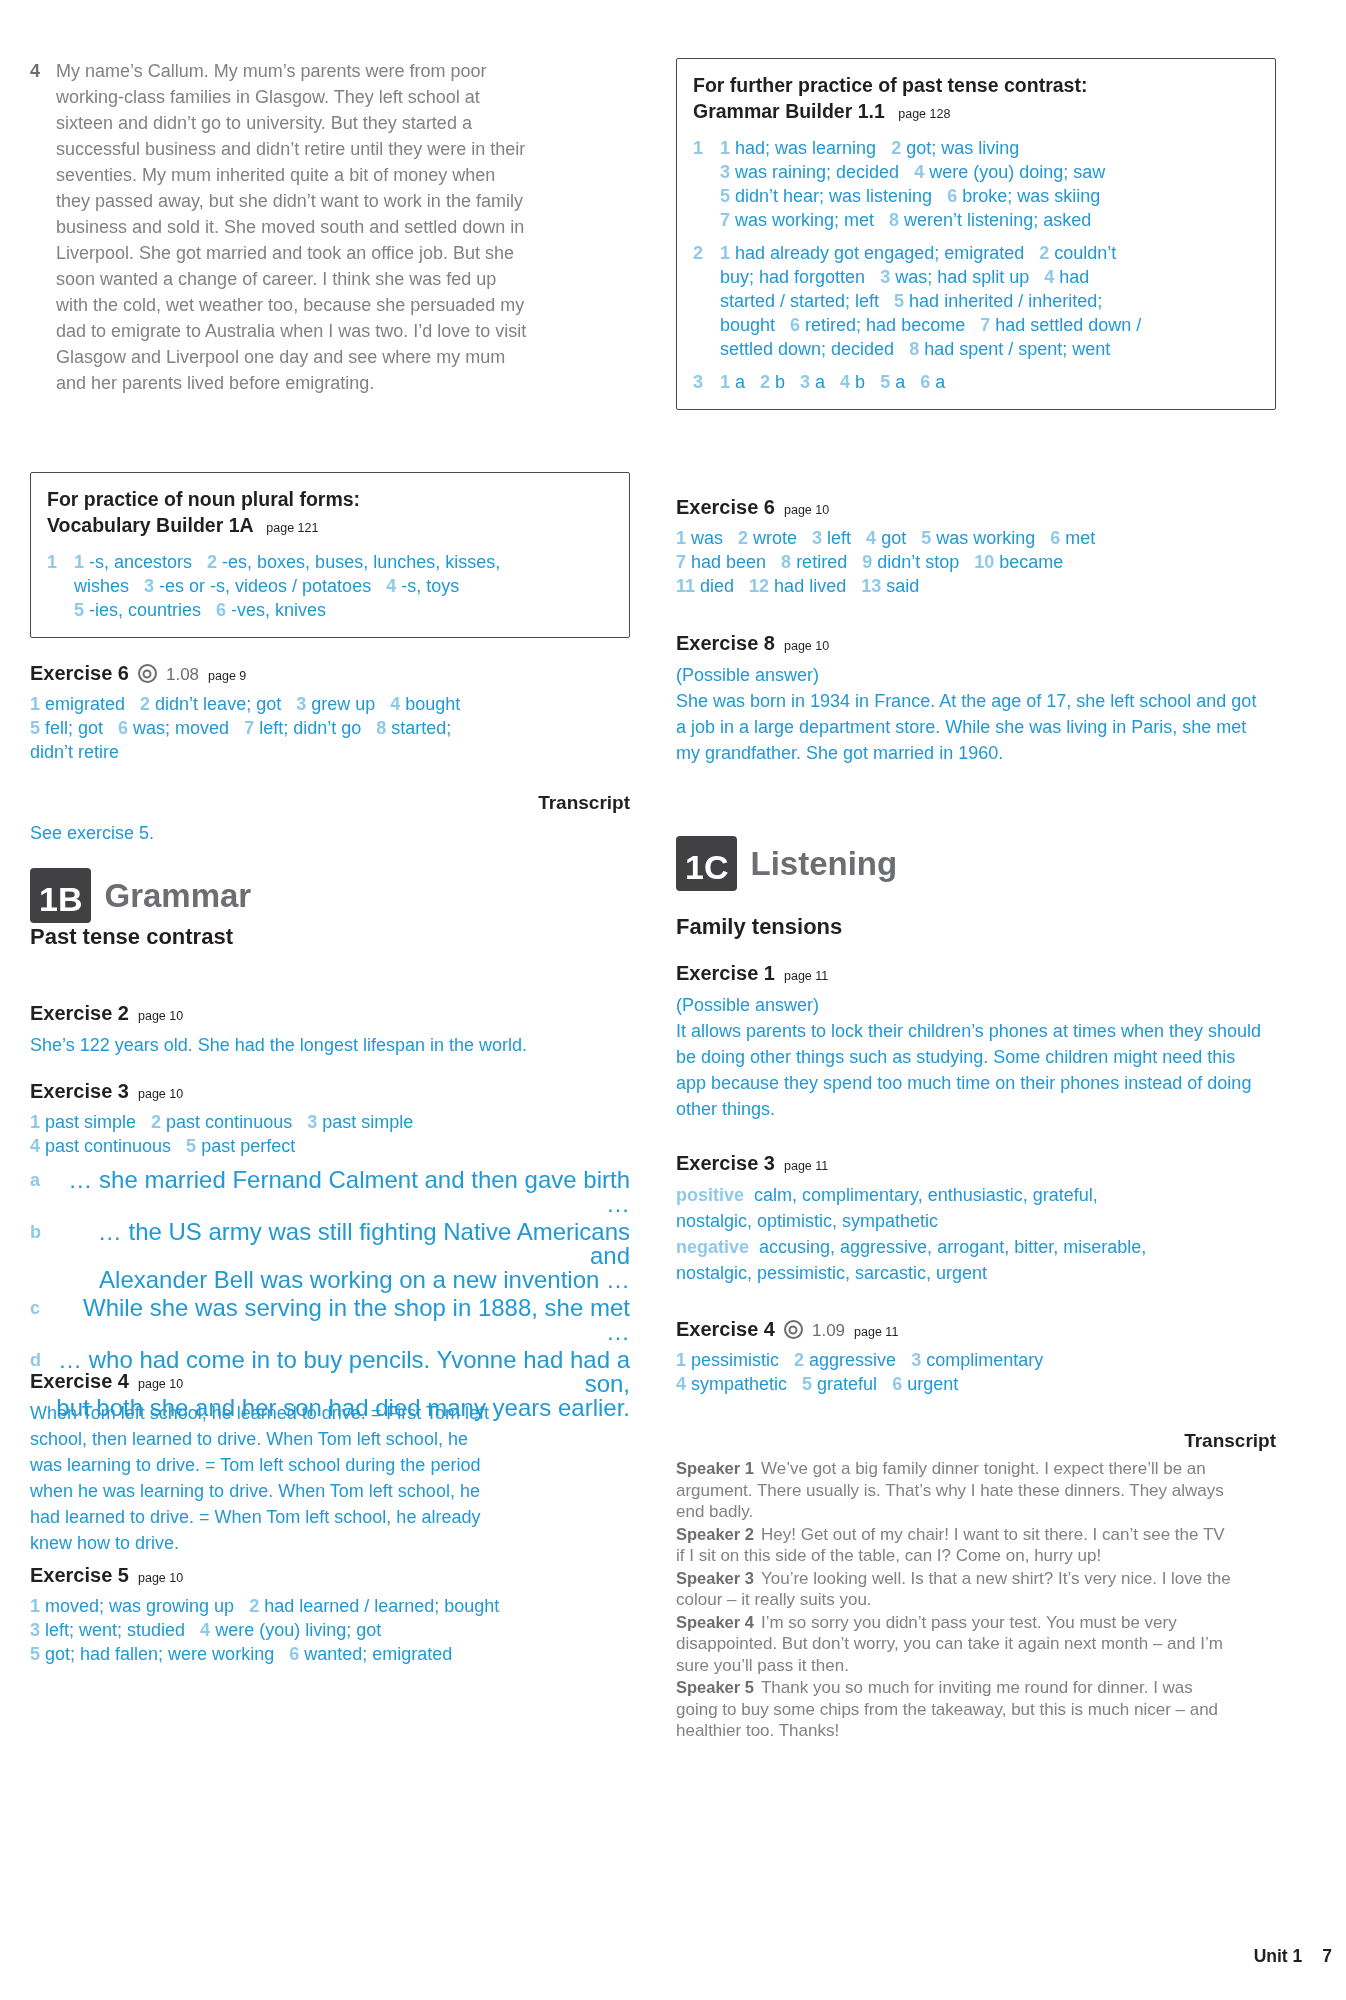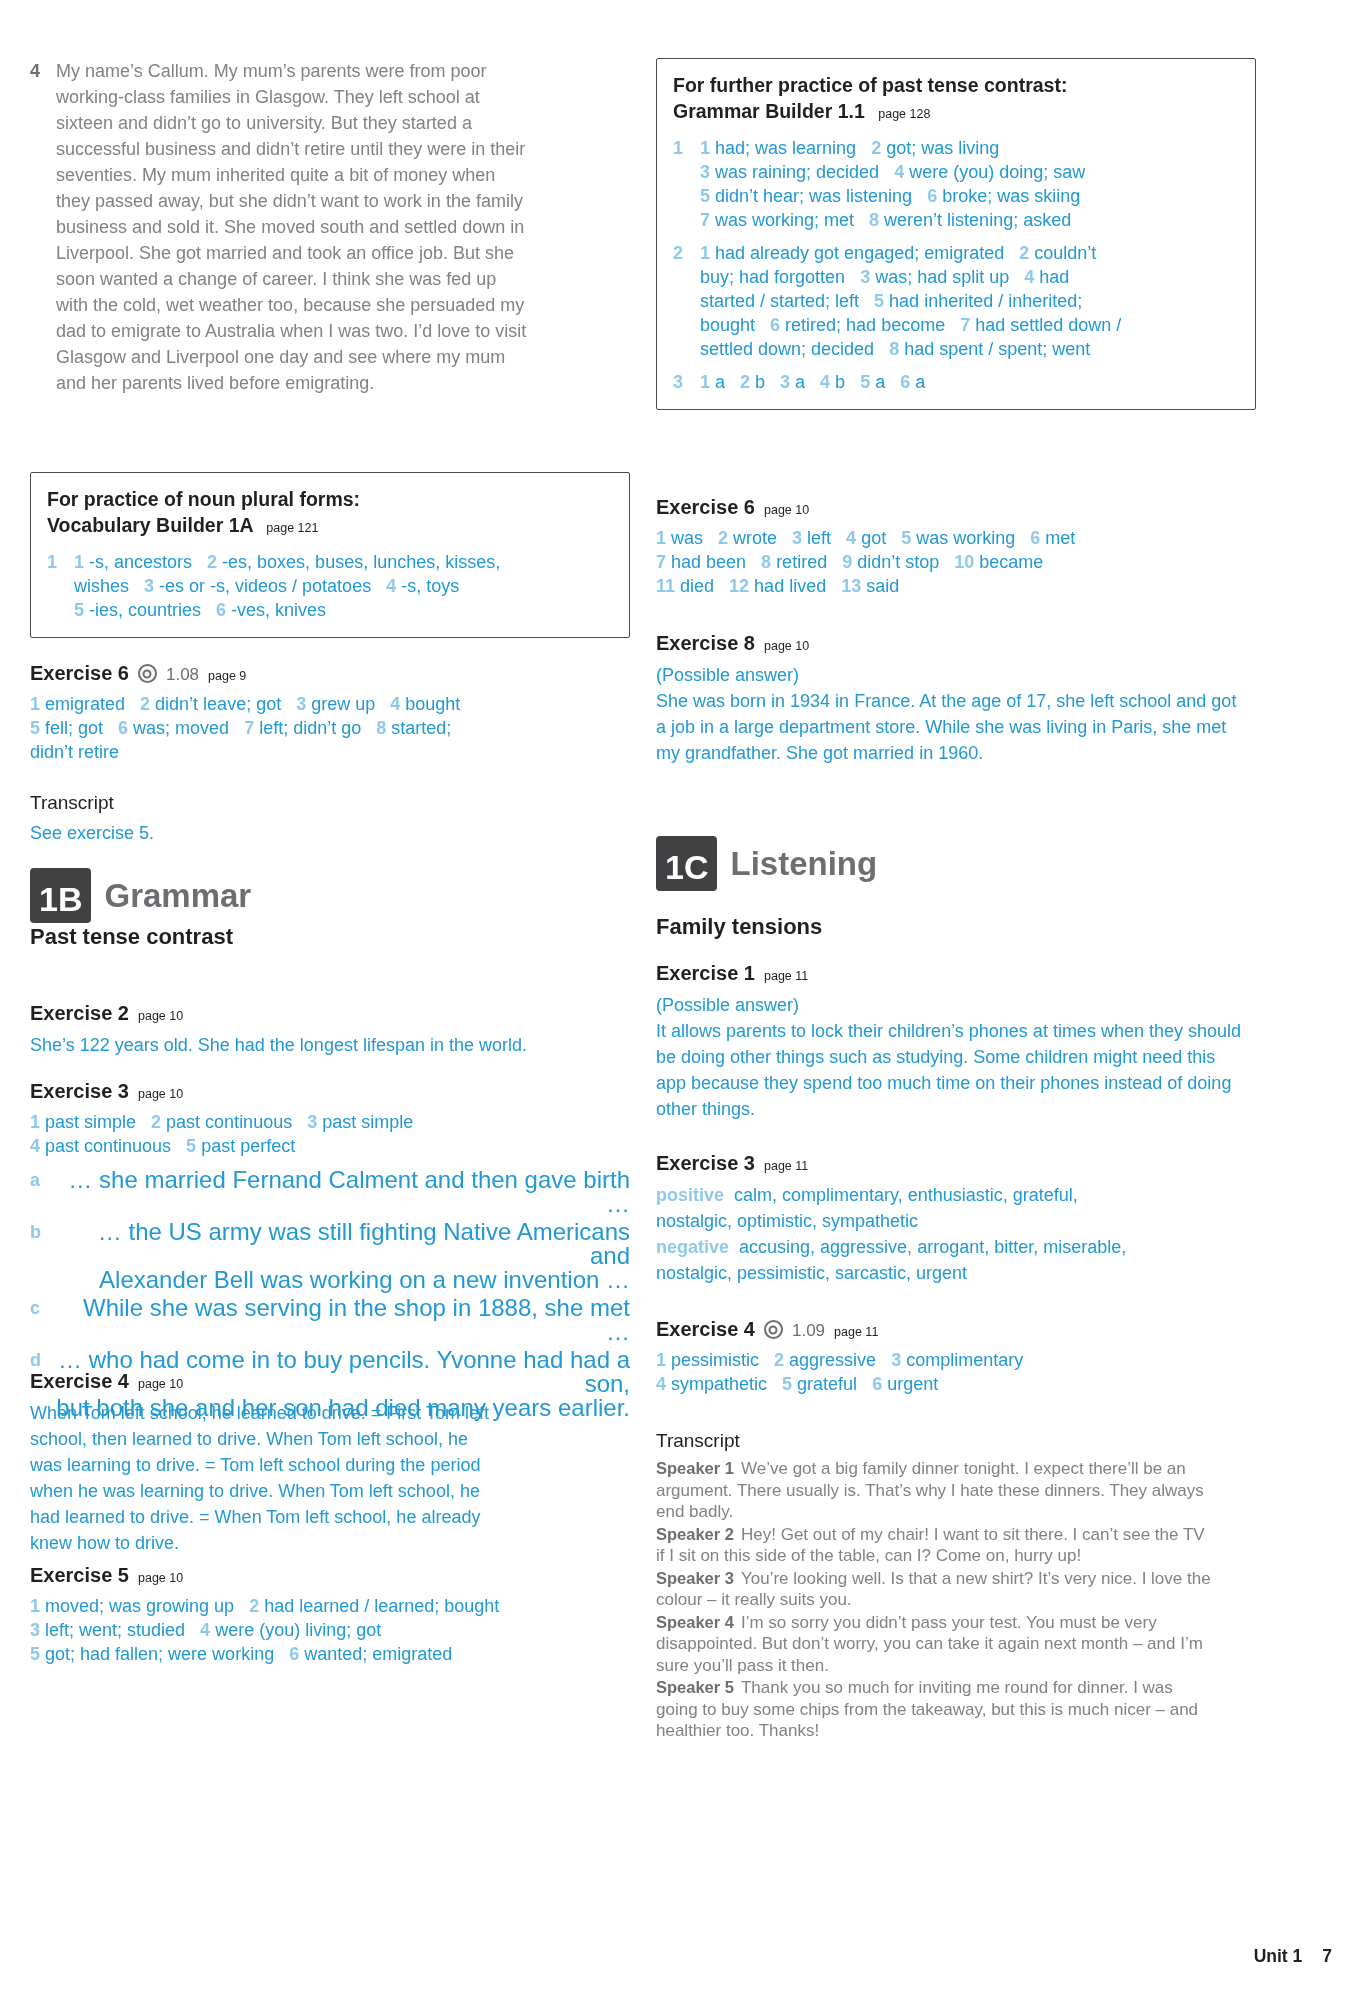--- a/index.html
+++ b/index.html
@@ -4,21 +4,21 @@
 <style>
   * { margin:0; padding:0; box-sizing:border-box; }
   html,body { background:#ffffff; }
   body {
     width:1346px; height:2000px; position:relative; overflow:hidden;
     font-family:"Liberation Sans", sans-serif; color:var(--ink,#231f20);
   }
   .page { position:absolute; inset:0; }
   .blk { position:absolute; width:600px; }
   .left  { left:30px; }
-  .right { left:656px; }
+  .right { left:676px; }
 
   
   .para { font-size:18px; line-height:26px; color:var(--gray-text,#808285); }
   .blue-para { font-size:18px; line-height:26px; color:var(--answer,#2199d4); }
   .rich { font-size:18px; line-height:24px; white-space:pre-wrap; }
   .seg-n  { color:var(--number,#8fc9ea); font-weight:700; }
   .seg-a  { color:var(--answer,#2199d4); }
   .seg-g  { color:var(--gray-text,#808285); }
   .seg-gb { color:var(--gray-bold,#6d6e71); font-weight:700; }
 
@@ -54,21 +54,21 @@
   .letter-text { color:var(--answer,#2199d4); font-size:24px; line-height:24px; white-space:pre-wrap; flex:1;text-align:right; }
 
   
   .section-head { display:flex; align-items:center; gap:13px; }
   .badge { background:var(--badge-bg,#414042); color:#ffffff; font-weight:700; font-size:34px;
            line-height:1; padding:14px 9px 7px; border-radius:4px; }
   .section-title { font-size:33px; font-weight:700; color:var(--section-title,#6d6e71); }
   .subhead { font-size:22px; font-weight:700; color:var(--ink,#231f20); }
 
   
-  .transcript-label { font-size:19px; font-weight:400; color:var(--ink,#231f20); margin-bottom:6px; }
+  .transcript-label { font-size:19px; font-weight:700; color:var(--ink,#231f20); margin-bottom:6px;text-align:right; }
   .speaker { font-size:17px; line-height:21.5px; color:var(--gray-text,#808285); margin-bottom:1px; }
   .speaker .seg-gb { margin-right:7px; font-size:16.5px; }
   .speaker .seg-g { color:var(--gray-text,#808285); }
 
   
   .footer { position:absolute; top:1946px; right:14px; display:flex; align-items:baseline; gap:20px; }
   .footer .unit { font-size:17.5px; font-weight:700; }
   .footer .pagenum { font-size:17.5px; font-weight:700; }
 </style>
 </head>

